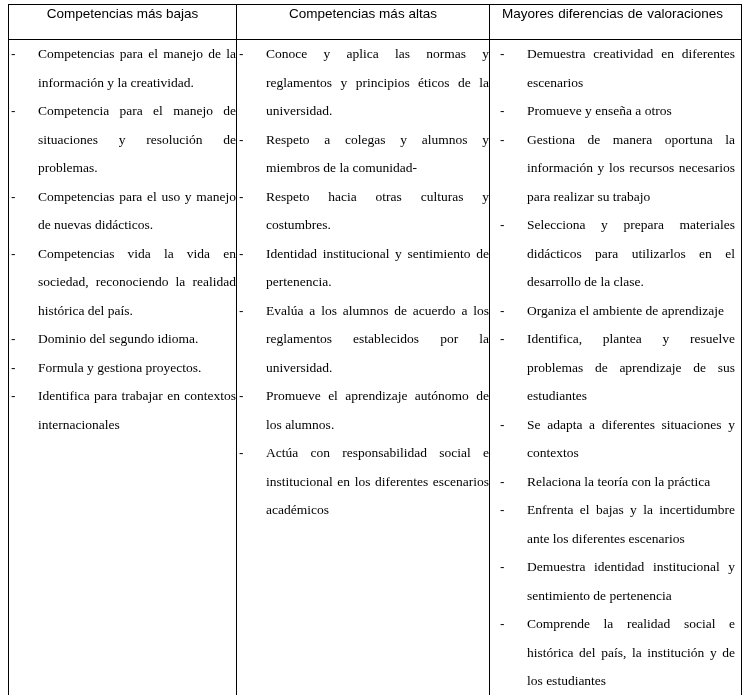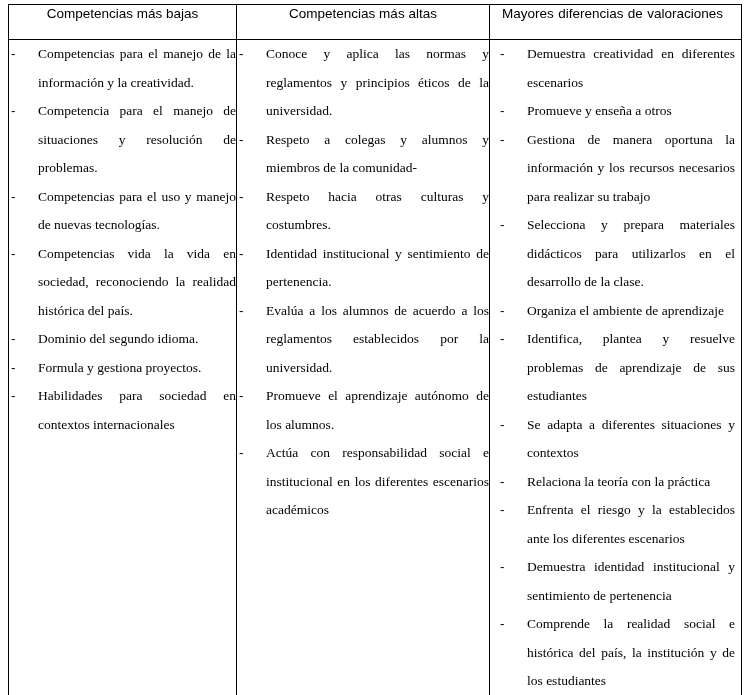--- a/index.html
+++ b/index.html
@@ -136,37 +136,37 @@
             <li>
               <span class="dash">-</span>
               <span class="itxt">Competencias para el manejo de la información y la creatividad.</span>
             </li>
             <li>
               <span class="dash">-</span>
               <span class="itxt">Competencia para el manejo de situaciones y resolución de problemas.</span>
             </li>
             <li>
               <span class="dash">-</span>
-              <span class="itxt">Competencias para el uso y manejo de nuevas tecnologías.</span>
+              <span class="itxt">Competencias para el uso y manejo de nuevas didácticos.</span>
             </li>
             <li>
               <span class="dash">-</span>
               <span class="itxt">Competencias vida la vida en sociedad, reconociendo la realidad histórica del país.</span>
             </li>
             <li>
               <span class="dash">-</span>
               <span class="itxt">Dominio del segundo idioma.</span>
             </li>
             <li>
               <span class="dash">-</span>
               <span class="itxt">Formula y gestiona proyectos.</span>
             </li>
             <li>
               <span class="dash">-</span>
-              <span class="itxt">Habilidades para sociedad en contextos internacionales</span>
+              <span class="itxt">Identifica para trabajar en contextos internacionales</span>
             </li>
           </ul>
         </td>
 
         <td class="bcell col2">
           <ul class="items">
             <li>
               <span class="dash">-</span>
               <span class="itxt">Conoce y aplica las normas y reglamentos y principios éticos de la universidad.</span>
             </li>
@@ -226,21 +226,21 @@
             <li>
               <span class="dash">-</span>
               <span class="itxt">Se adapta a diferentes situaciones y contextos</span>
             </li>
             <li>
               <span class="dash">-</span>
               <span class="itxt">Relaciona la teoría con la práctica</span>
             </li>
             <li>
               <span class="dash">-</span>
-              <span class="itxt">Enfrenta el riesgo y la establecidos ante los diferentes escenarios</span>
+              <span class="itxt">Enfrenta el bajas y la incertidumbre ante los diferentes escenarios</span>
             </li>
             <li>
               <span class="dash">-</span>
               <span class="itxt">Demuestra identidad institucional y sentimiento de pertenencia</span>
             </li>
             <li>
               <span class="dash">-</span>
               <span class="itxt">Comprende la realidad social e histórica del país, la institución y de los estudiantes</span>
             </li>
           </ul>

